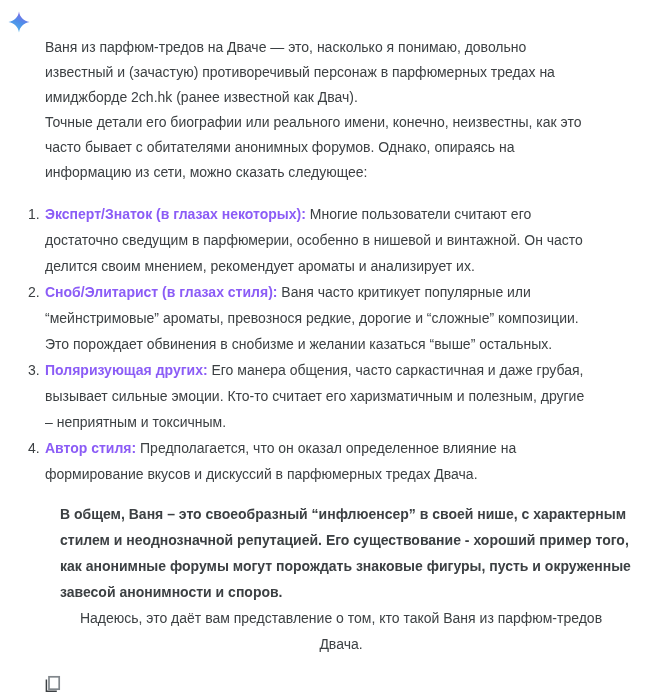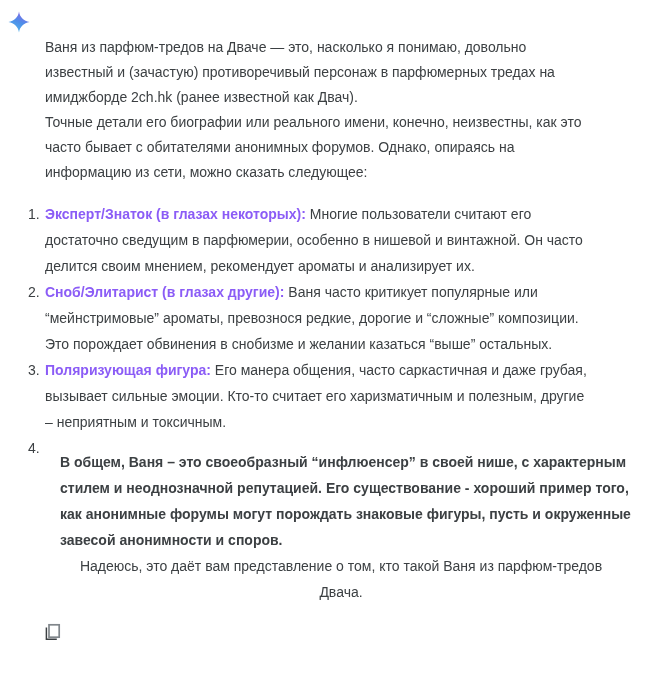--- a/index.html
+++ b/index.html
@@ -117,32 +117,34 @@
 
     <ol class="num-list">
       <li>
           <span class="num">1.</span>
           <span class="item-text"><strong>Эксперт/Знаток (в глазах некоторых):</strong><span> Многие пользователи считают его
 достаточно сведущим в парфюмерии, особенно в нишевой и винтажной. Он часто
 делится своим мнением, рекомендует ароматы и анализирует их.</span></span>
         </li>
         <li>
           <span class="num">2.</span>
-          <span class="item-text"><strong>Сноб/Элитарист (в глазах другие):</strong><span> Ваня часто критикует популярные или
+          <span class="item-text"><strong>Сноб/Элитарист (в глазах стиля):</strong><span> Ваня часто критикует популярные или
 “мейнстримовые” ароматы, превознося редкие, дорогие и “сложные” композиции.
 Это порождает обвинения в снобизме и желании казаться “выше” остальных.</span></span>
         </li>
         <li>
           <span class="num">3.</span>
-          <span class="item-text"><strong>Поляризующая фигура:</strong><span> Его манера общения, часто саркастичная и даже грубая,
+          <span class="item-text"><strong>Поляризующая других:</strong><span> Его манера общения, часто саркастичная и даже грубая,
 вызывает сильные эмоции. Кто-то считает его харизматичным и полезным, другие
 – неприятным и токсичным.</span></span>
         </li>
         <li>
           <span class="num">4.</span>
+          <span class="item-text"><strong>Автор стиля:</strong><span> Предполагается, что он оказал определенное влияние на
+формирование вкусов и дискуссий в парфюмерных тредах Двача.</span></span>
         </li>
     </ol>
 
     <p class="outro">В общем, Ваня – это своеобразный “инфлюенсер” в своей нише, с характерным
 стилем и неоднозначной репутацией. Его существование - хороший пример того,
 как анонимные форумы могут порождать знаковые фигуры, пусть и окруженные
 завесой анонимности и споров.</p>
     <p class="outro2">Надеюсь, это даёт вам представление о том, кто такой Ваня из парфюм-тредов
 Двача.</p>
 

